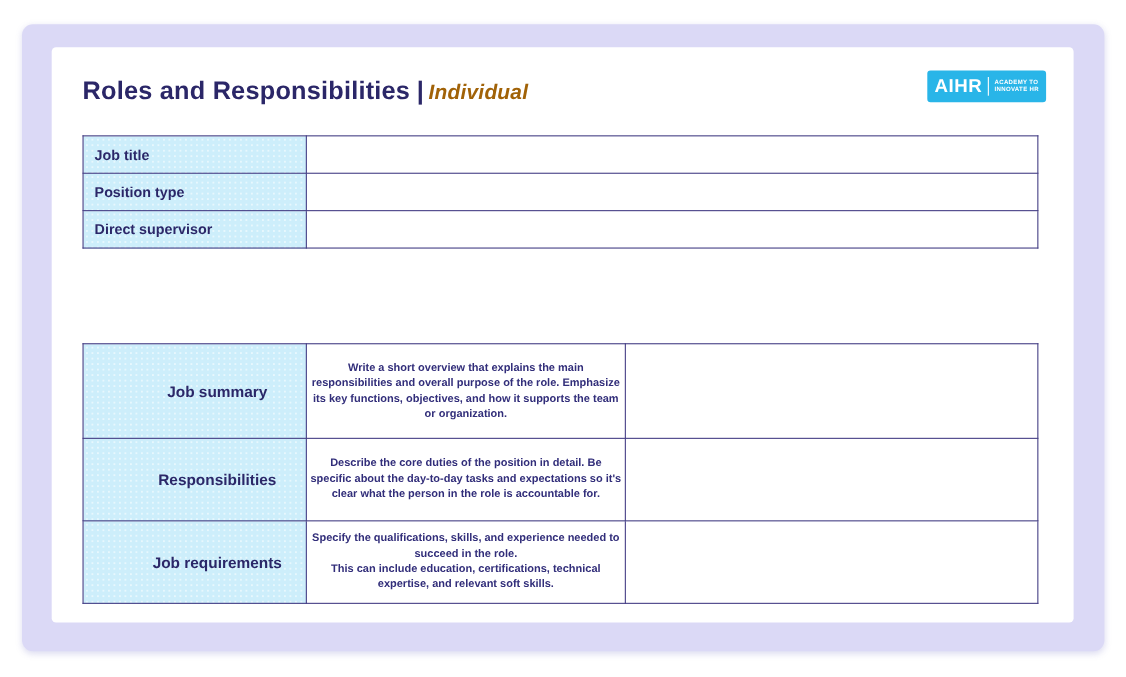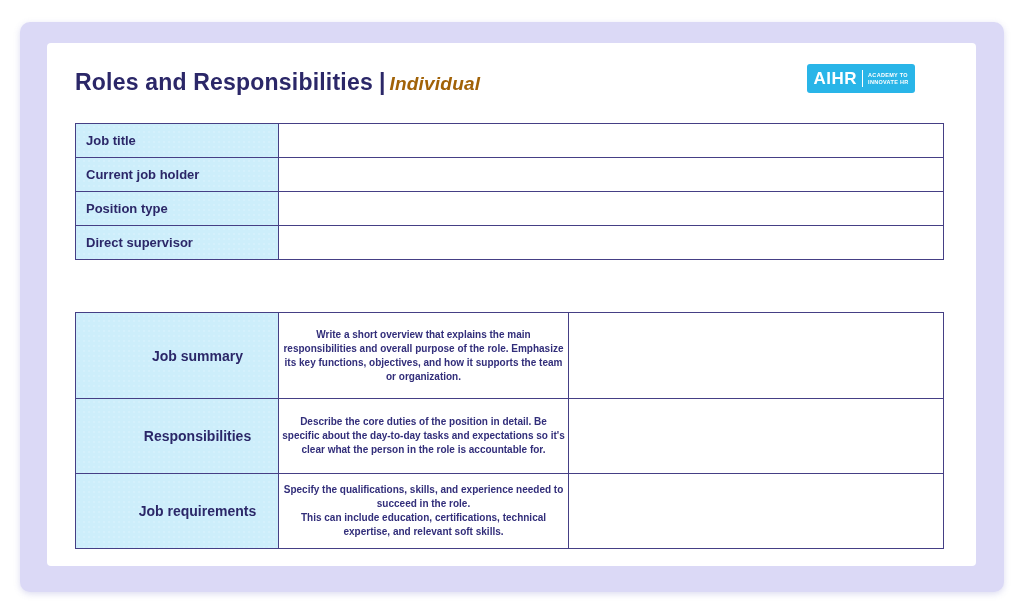--- a/index.html
+++ b/index.html
@@ -11,21 +11,21 @@
            box-shadow:0 2px 6px rgba(120,120,200,.25); }
   .card  { position:absolute; left:27px; top:21px; width:929px; height:523px;
            background:#ffffff; border-radius:4px; }
 
   
   .title { position:absolute; left:28px; top:26px; white-space:nowrap;
            font-size:23px; font-weight:bold; color:#2b2768; letter-spacing:.2px; }
   .title .sep { font-weight:bold; color:#2b2768; padding:0 4px 0 6px; }
   .title .subtitle { font-size:19px; font-style:italic; font-weight:bold; color:#a16207; }
 
-  .logo { position:absolute; left:760px; top:21px; width:108px; height:29px;
+  .logo { position:absolute; left:796px; top:21px; width:108px; height:29px;
           background:#29b5e8; border-radius:3px; display:flex; align-items:center;
           justify-content:center; gap:5px; }
   .logo-brand { color:#ffffff; font-weight:bold; font-size:17px; letter-spacing:.5px; }
   .logo-divider { width:1px; height:17px; background:#ffffff; }
   .logo-tagline { display:flex; flex-direction:column; justify-content:center; }
   .logo-tagline span { color:#ffffff; font-size:5.5px; font-weight:bold;
                        line-height:6.5px; letter-spacing:.3px; }
 
   
   table { position:absolute; left:28px; border-collapse:collapse; table-layout:fixed;
@@ -69,24 +69,20 @@
         <colgroup>
             <col style="width:203px">
             <col style="width:665px">
           </colgroup>
         <tbody>
             <tr>
           <td class="cell-label">Job title</td>
           <td class="cell-value"></td>
         </tr>
         <tr>
-          <td class="cell-label">Current job holder</td>
-          <td class="cell-value"></td>
-        </tr>
-        <tr>
           <td class="cell-label">Position type</td>
           <td class="cell-value"></td>
         </tr>
         <tr>
           <td class="cell-label">Direct supervisor</td>
           <td class="cell-value"></td>
         </tr>
       </tbody>
         </table>
 

